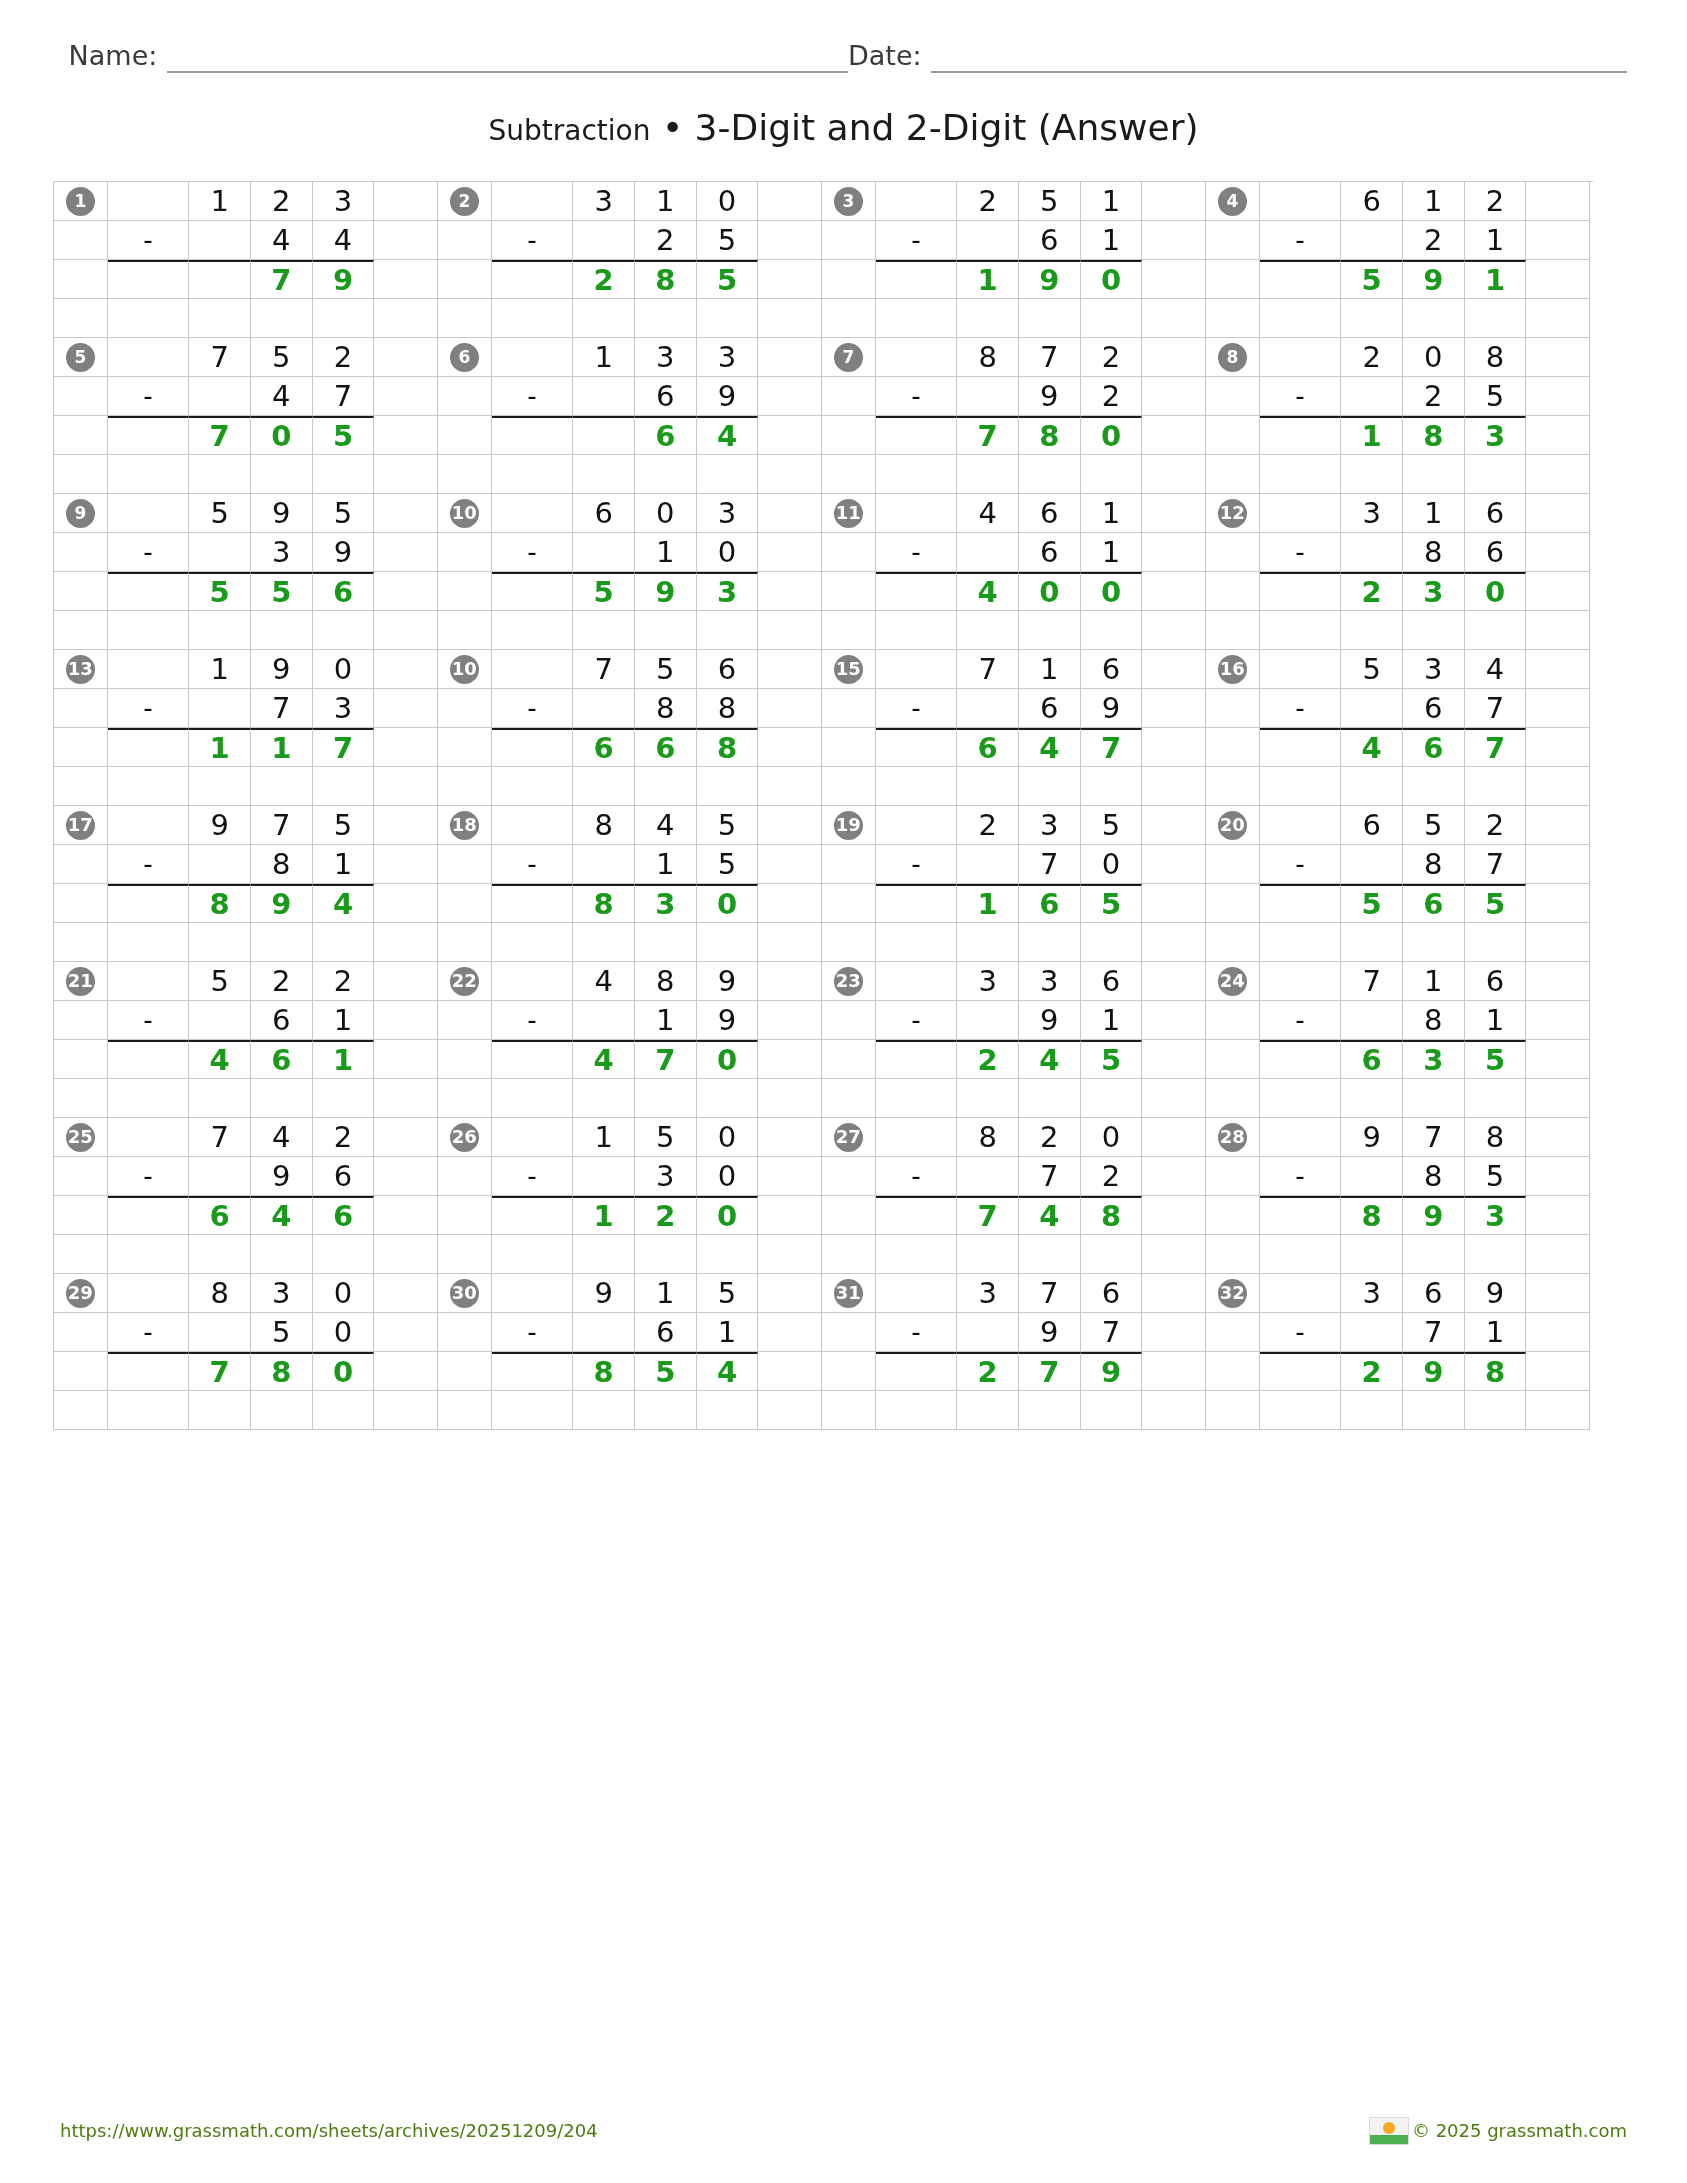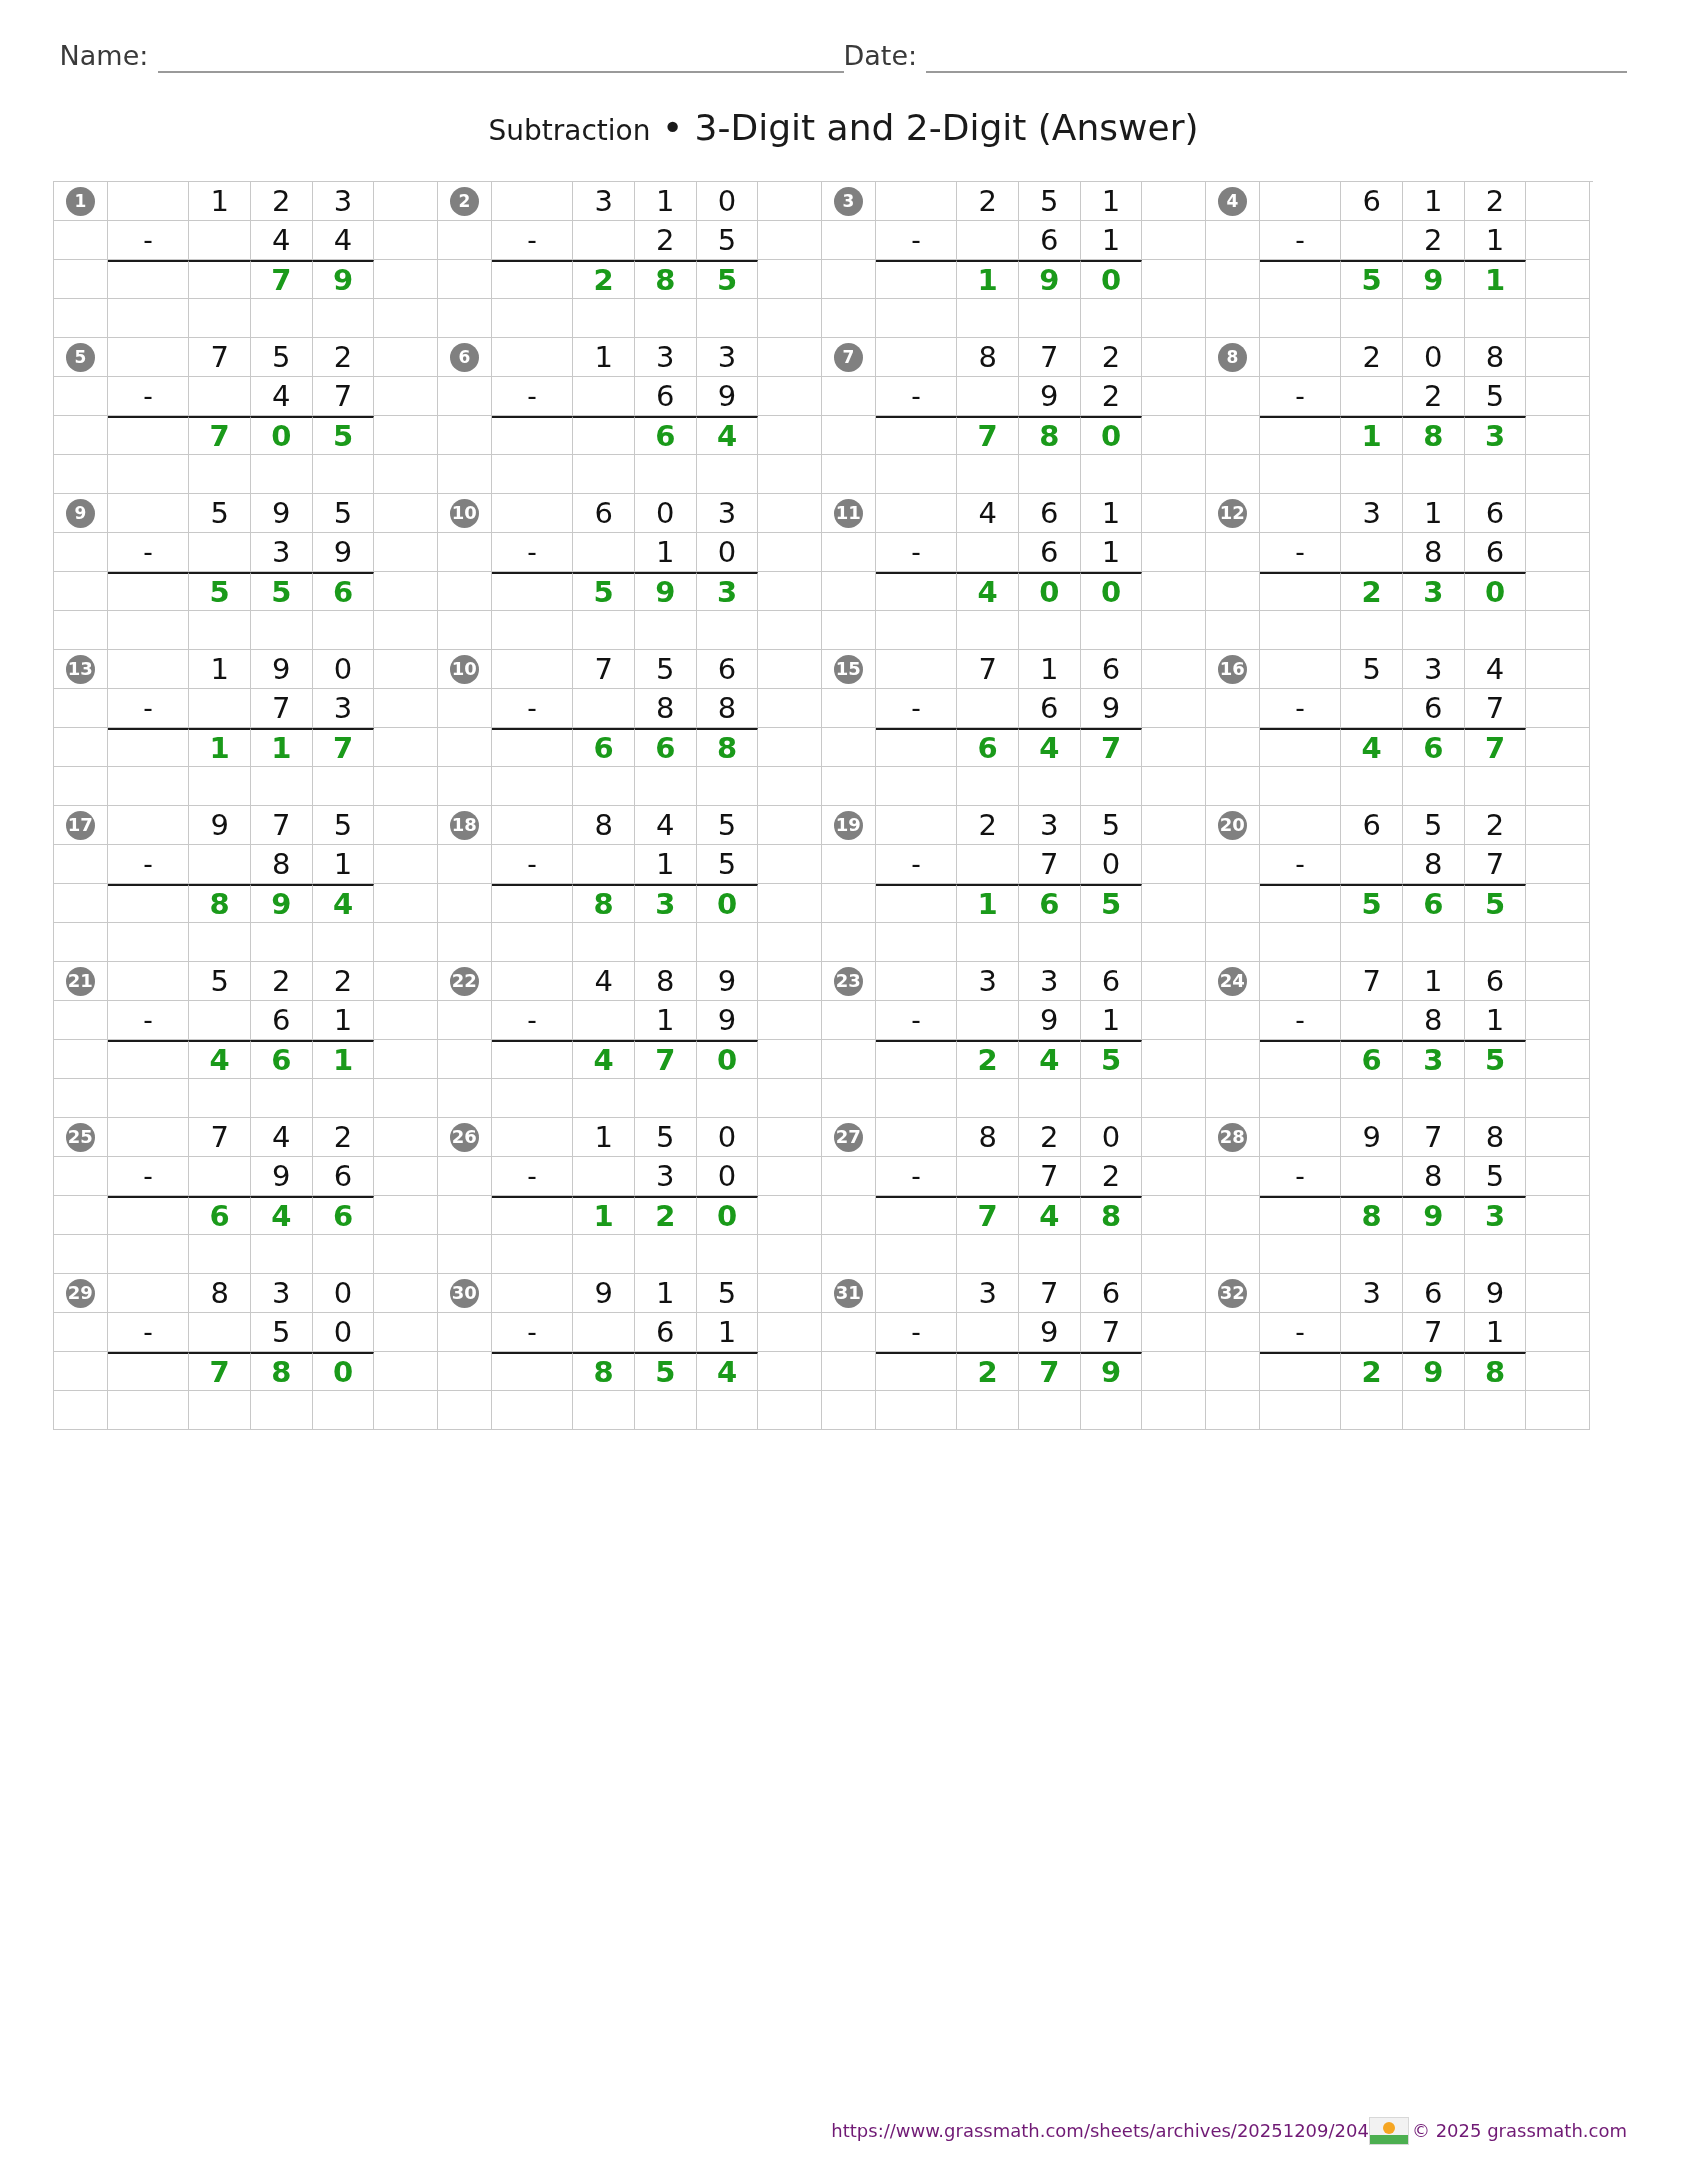--- a/index.html
+++ b/index.html
@@ -21,20 +21,21 @@
     padding: 33px 53px 0 53px;
     position: relative;
   }
 
   
   .header-row {
     display: flex;
     align-items: flex-end;
     padding: 0 6.6px;
     margin-top: 6.6px;
+    margin-left: 9px;
   }
   .field {
     display: flex;
     align-items: flex-end;
     flex: 1;
   }
   .field-label {
     font-size: 27px;
     color: #3a3a3a;
     white-space: nowrap;
@@ -124,23 +125,23 @@
   .spacer-row .cell { }
 
   
   .footer {
     position: absolute;
     left: 60px;
     right: 60px;
     bottom: 38px;
     display: flex;
     align-items: center;
-    justify-content: flex-end;
+    justify-content: space-between;
     font-size: 18px;
-    color: #701a75;
+    color: #4d7c0f;
   }
   .footer-right {
     display: flex;
     align-items: center;
     gap: 3px;
   }
   .logo-box {
     width: 38px;
     height: 26.5px;
     background: #f2f2f2;

